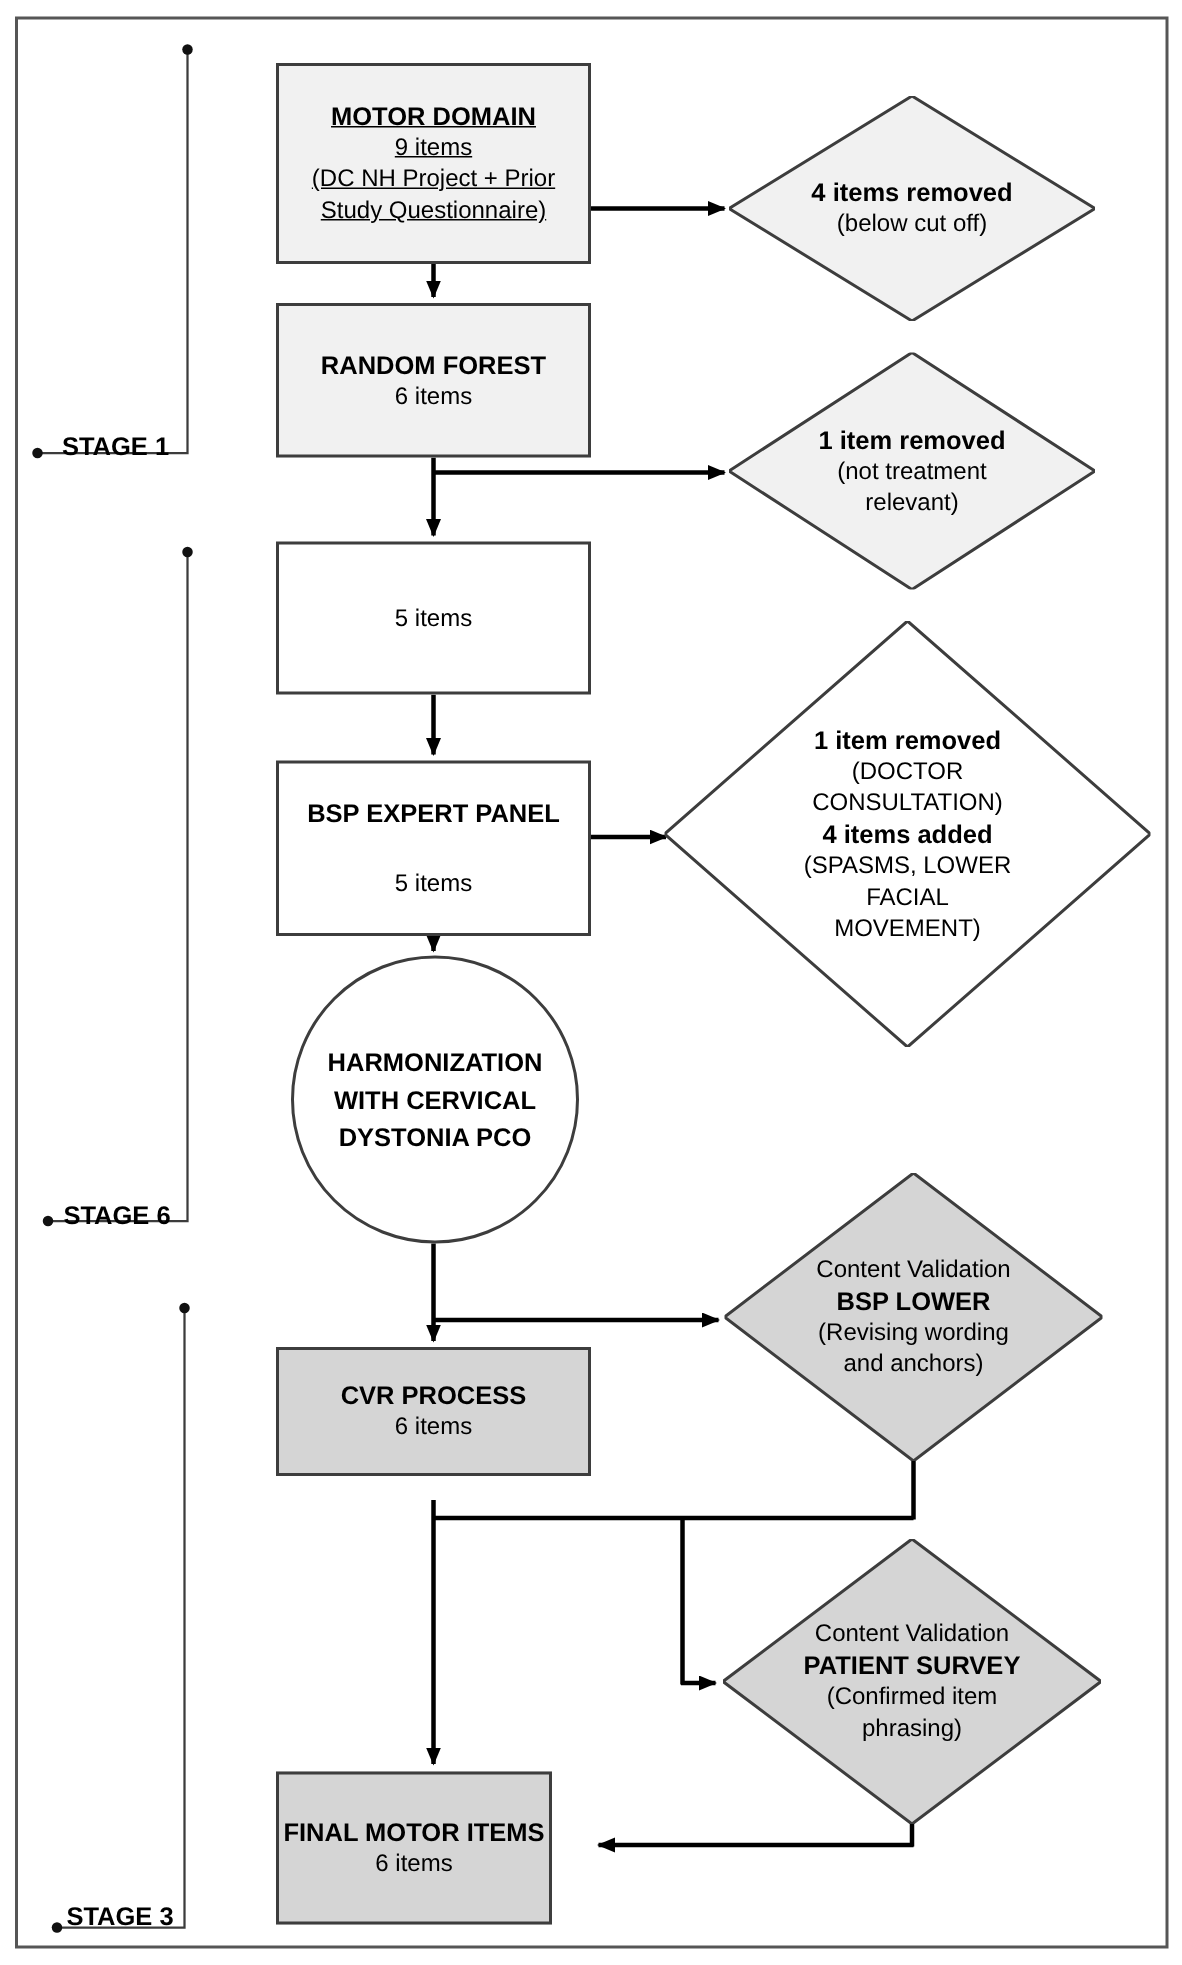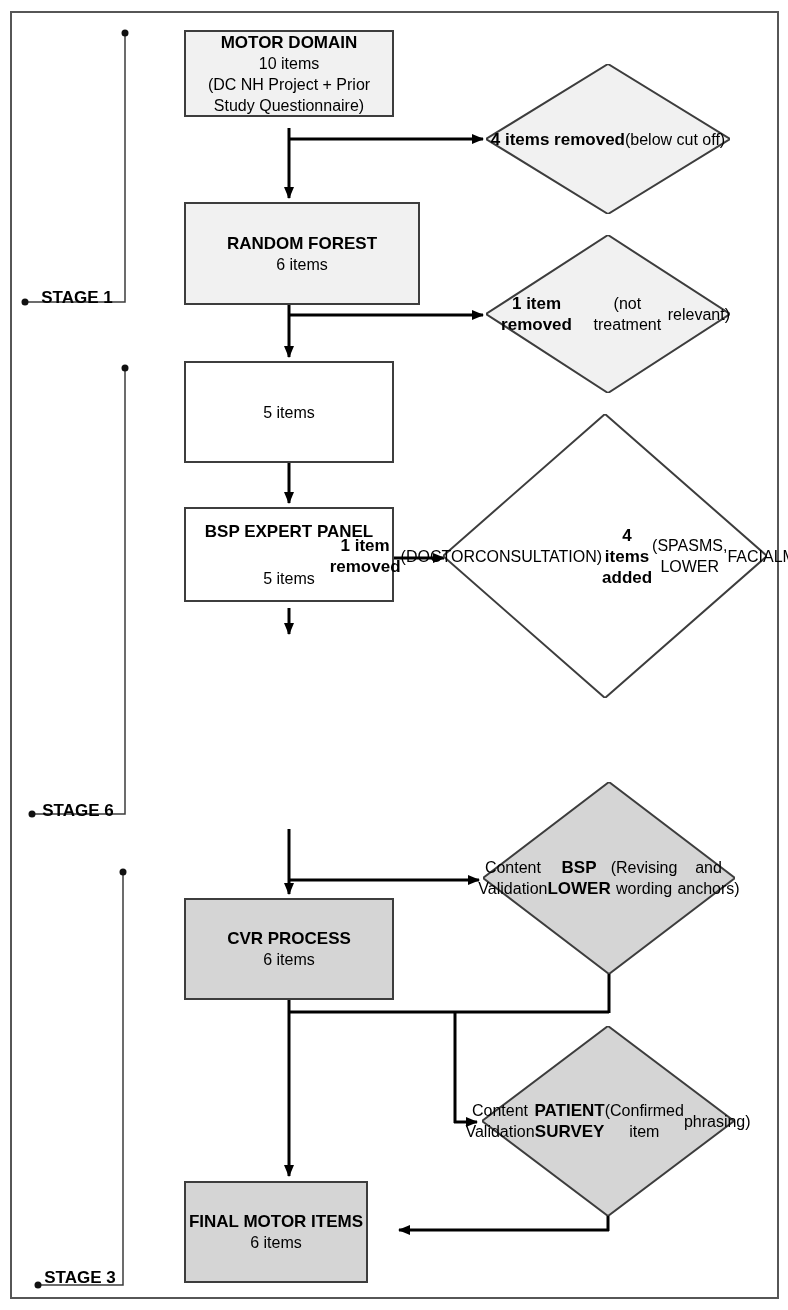--- a/index.html
+++ b/index.html
@@ -11,21 +11,21 @@
   .node{position:absolute;display:flex;flex-direction:column;align-items:center;
         justify-content:center;text-align:center;z-index:2;box-sizing:border-box;}
   .box{border:2px solid #3d3d3d;}
   .light{background:#f1f1f1;}
   .white{background:#ffffff;}
   .dark{background:#d5d5d5;}
   .circle{border:2px solid #3d3d3d;border-radius:50%;background:#fff;}
   .diamond{position:absolute;z-index:2;}
   .diamond svg{position:absolute;left:0;top:0;display:block;}
   .dtext{position:absolute;left:0;top:0;right:0;bottom:0;display:flex;
-         flex-direction:row;align-items:center;justify-content:center;
+         flex-direction:column;align-items:center;justify-content:center;
          text-align:center;}
   .t{font-size:16px;line-height:21px;font-weight:400;}
   .b{font-size:17px;line-height:21px;font-weight:700;}
   .ct{font-size:17px;line-height:25px;font-weight:700;}
   .stage{position:absolute;font-weight:700;font-size:17px;width:90px;
          text-align:center;z-index:2;margin-top:25px;}
 </style>
 </head>
 <body>
 
@@ -69,43 +69,48 @@
       <circle cx="32" cy="814" r="3.5"></circle>
       <circle cx="123" cy="872" r="3.5"></circle>
       <circle cx="38" cy="1285" r="3.5"></circle>
     </g>
   </svg>
 
   <div class="stage" style="left:32px;top:263px;">STAGE 1</div>
   <div class="stage" style="left:33px;top:776px;">STAGE 6</div>
   <div class="stage" style="left:35px;top:1243px;">STAGE 3</div>
 
-  <div class="node box light" style="left:184px;top:30px;width:210px;height:87px;">
+  <div class="node box light" style="left:184px;top:42px;width:210px;height:134px;text-decoration:underline;">
     <div class="b">MOTOR DOMAIN</div>
-    <div class="t">10 items</div>
+    <div class="t">9 items</div>
     <div class="t">(DC NH Project + Prior</div>
     <div class="t">Study Questionnaire)</div>
   </div>
 
-  <div class="node box light" style="left:184px;top:202px;width:236px;height:103px;">
+  <div class="node box light" style="left:184px;top:202px;width:210px;height:103px;">
     <div class="b">RANDOM FOREST</div>
     <div class="t">6 items</div>
   </div>
 
   <div class="node box white" style="left:184px;top:361px;width:210px;height:102px;">
     <div class="t">5 items</div>
   </div>
 
-  <div class="node box white" style="left:184px;top:507px;width:210px;height:95px;gap:26px;">
+  <div class="node box white" style="left:184px;top:507px;width:210px;height:117px;gap:26px;">
     <div class="b">BSP EXPERT PANEL</div>
     <div class="t">5 items</div>
   </div>
 
+  <div class="node circle" style="left:194px;top:637px;width:192px;height:192px;">
+    <div class="ct">HARMONIZATION</div>
+    <div class="ct">WITH CERVICAL</div>
+    <div class="ct">DYSTONIA PCO</div>
+  </div>
 
-  <div class="node box dark" style="left:184px;top:898px;width:210px;height:102px;">
+  <div class="node box dark" style="left:184px;top:898px;width:210px;height:86px;">
     <div class="b">CVR PROCESS</div>
     <div class="t">6 items</div>
   </div>
 
   <div class="node box dark" style="left:184px;top:1181px;width:184px;height:102px;">
     <div class="b">FINAL MOTOR ITEMS</div>
     <div class="t">6 items</div>
   </div>
 
   <div class="diamond" style="left:486px;top:64px;width:244px;height:150px;">

